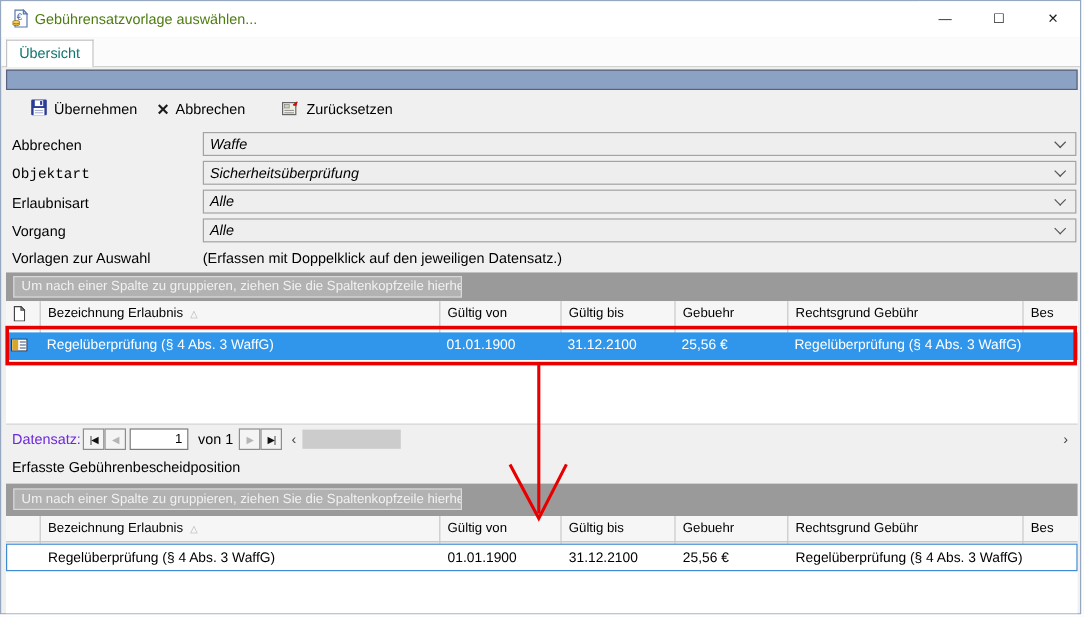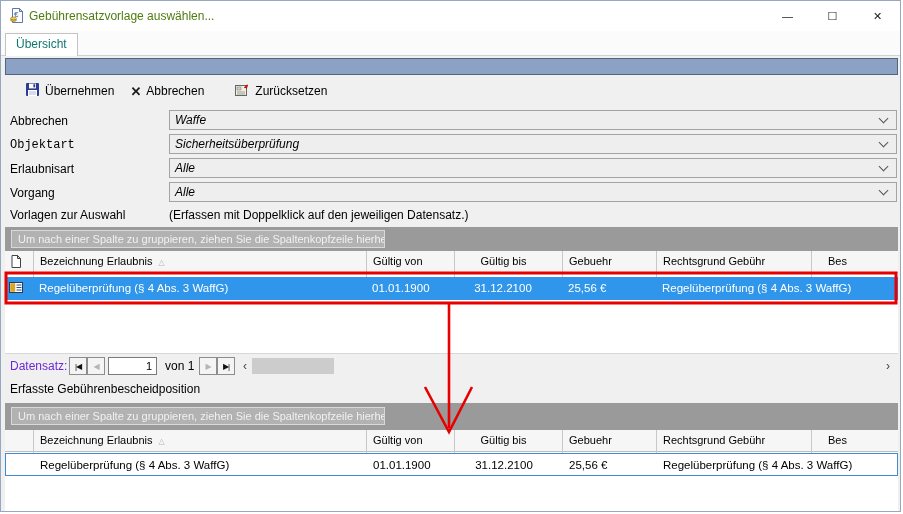--- a/index.html
+++ b/index.html
@@ -55,24 +55,24 @@
            line-height:21px; padding-left:6px; border-left:1px solid #c8c8c8;
            white-space:nowrap; overflow:hidden; }
   .hcell.first { border-left:none; }
   .sortmark { font-size:8px; color:#b5b5b5; margin-left:6px; }
   .grow { position:absolute; left:0; width:100%; height:23px; }
   .gcell { position:absolute; top:0; height:100%; font-size:11.5px; line-height:22px;
            padding-left:6px; white-space:nowrap; overflow:hidden; }
   .c0 { left:0;   width:28px; }
   .c1 { left:28px;  width:333px; }
   .c2 { left:361px; width:104px; }
-  .c3 { left:449px; width:92px;text-align:center; }
+  .c3 { left:462px; width:92px; }
   .c4 { left:557px; width:94px; }
   .c5 { left:651px; width:196px; }
-  .c6 { left:806px; width:46px;text-align:center; }
+  .c6 { left:847px; width:46px; }
   .selrow { background:#2f96ec; color:#fff; }
   .plainrow { background:#fff; color:#000; border:1px solid #3f8ad2; }
 
   
   .navrow { position:absolute; left:4px; top:352px; width:893px; height:24px;
             background:#f0f0f0; border-top:1px solid #d8d8d8; }
   .navlabel { position:absolute; left:5px; top:5px; font-size:12px; color:#6d28d9; }
   .navbtn { position:absolute; top:3px; width:18px; height:18px; background:#f4f4f4;
             border:1px solid #8d8d8d; font-size:8px; line-height:15px; text-align:center;
             color:#111; padding:0; letter-spacing:-1px; cursor:default; }

